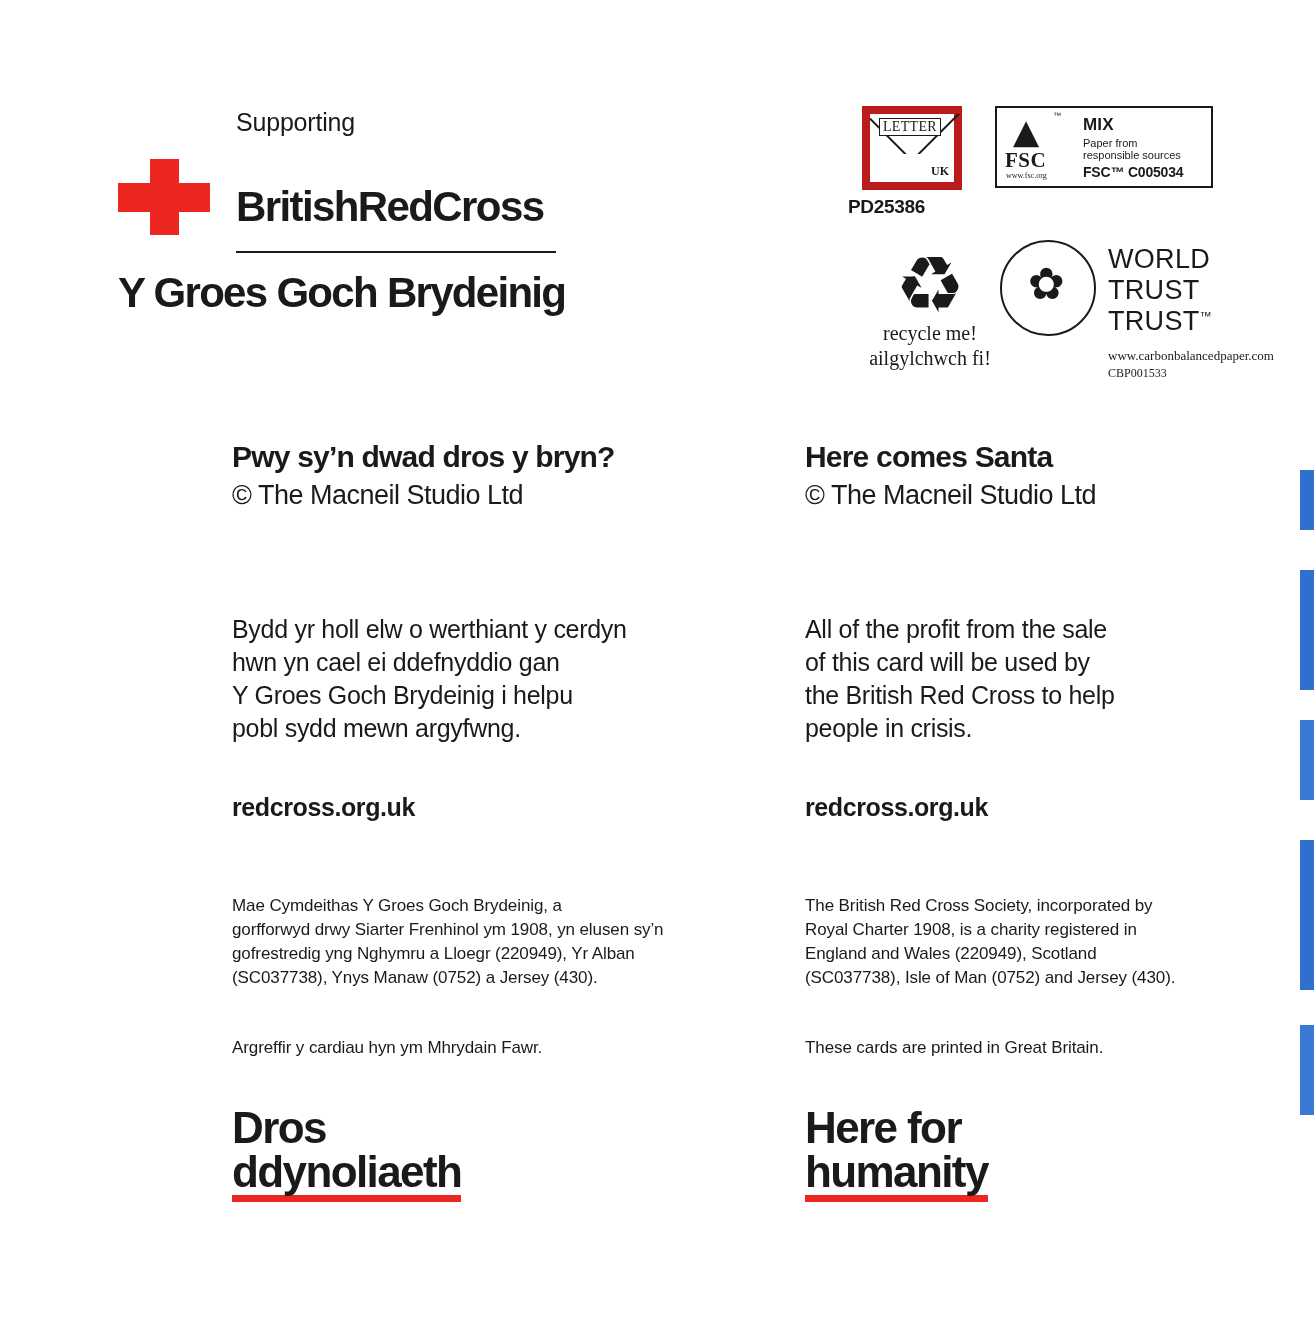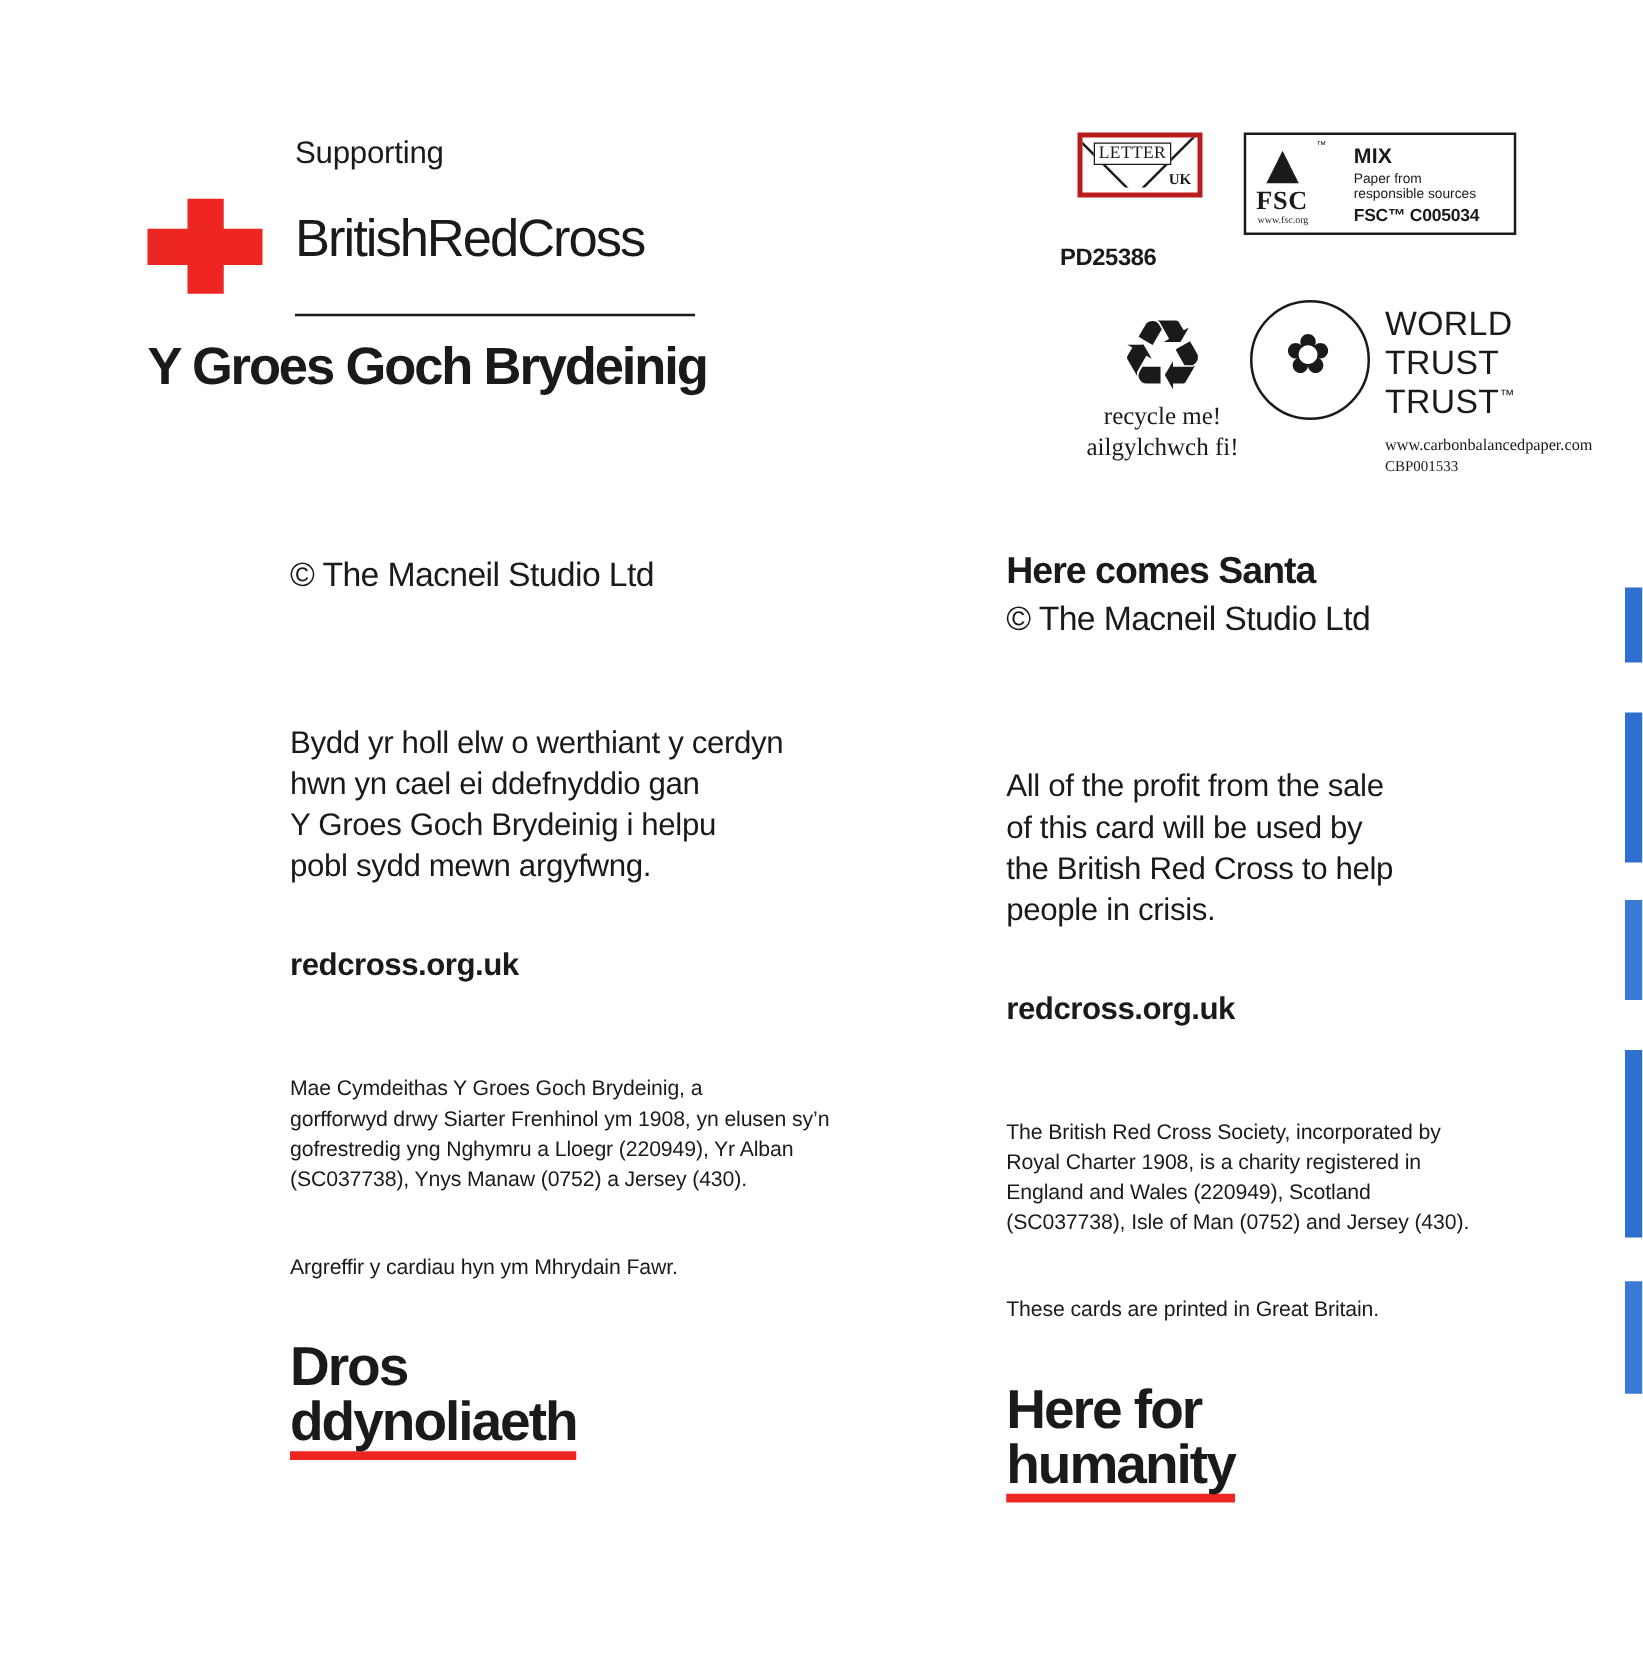--- a/index.html
+++ b/index.html
@@ -67,23 +67,23 @@
     position: absolute;
     left: 32px;
     top: 0;
     width: 29px;
     height: 76px;
     background: #ee2622;
   }
   .brc-name {
     position: absolute;
     left: 118px;
-    top: 10px;
+    top: 26px;
     font-size: 42px;
-    font-weight: normal;
+    font-weight: bold;
     letter-spacing: -1.6px;
   }
   .rule {
     margin-left: 118px;
     width: 320px;
     border-top: 2px solid #1a1a1a;
     margin-top: 14px;
   }
   .cefnogi-word {
     font-size: 25px;
@@ -103,22 +103,22 @@
     position: absolute;
     left: 840px;
     top: 100px;
     width: 430px;
   }
   .envelope-box {
     position: absolute;
     left: 22px;
     top: 6px;
     width: 100px;
-    height: 52px;
-    border: 4px solid #b91c1c;
+    height: 84px;
+    border: 8px solid #b91c1c;
     box-sizing: border-box;
   }
   .envelope-flap {
     position: absolute;
     left: 0; top: 0;
     width: 96px; height: 40px;
     overflow: hidden;
   }
   .envelope-flap:before {
     content: "";
@@ -425,20 +425,21 @@
       <span>WORLD</span><br>
       <span>TRUST</span><br>
       <span>TRUST</span><span class="wlt-tm">™</span>
     </div>
     <div class="cbp-url" style="left:108px;top:108px;">www.carbonbalancedpaper.com</div>
     <div class="cbp-code" style="left:108px;top:126px;">CBP001533</div>
   </div>
 </div>
 
 <div class="col col-left">
+  <h1 class="card-title">Pwy sy’n dwad dros y bryn?</h1>
   <p class="card-credit">© The Macneil Studio Ltd</p>
   <div class="para-block">
     <p class="body-para">Bydd yr holl elw o werthiant y cerdyn
 hwn yn cael ei ddefnyddio gan
 Y Groes Goch Brydeinig i helpu
 pobl sydd mewn argyfwng.</p>
   </div>
   <div class="web-link">redcross.org.uk</div>
   <div class="legal">Mae Cymdeithas Y Groes Goch Brydeinig, a
 gorfforwyd drwy Siarter Frenhinol ym 1908, yn elusen sy’n

